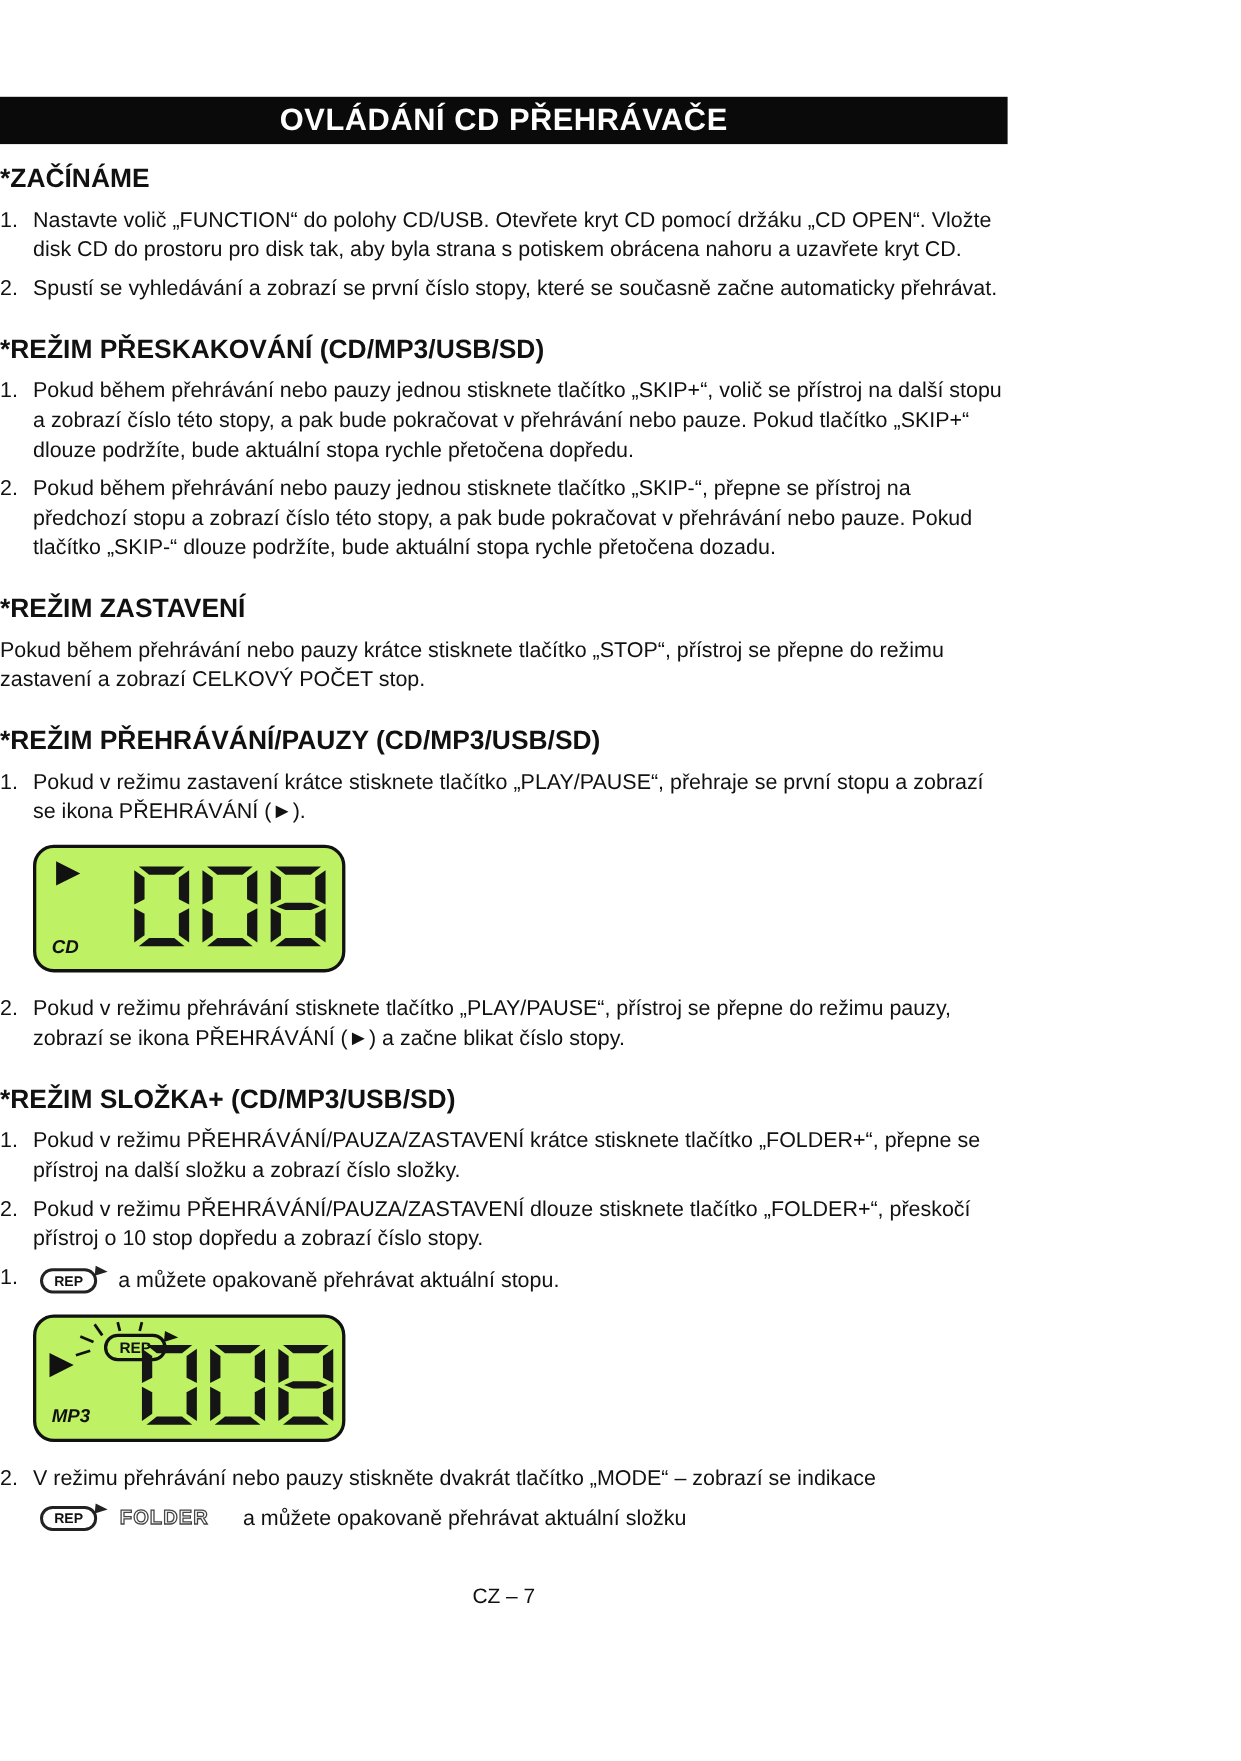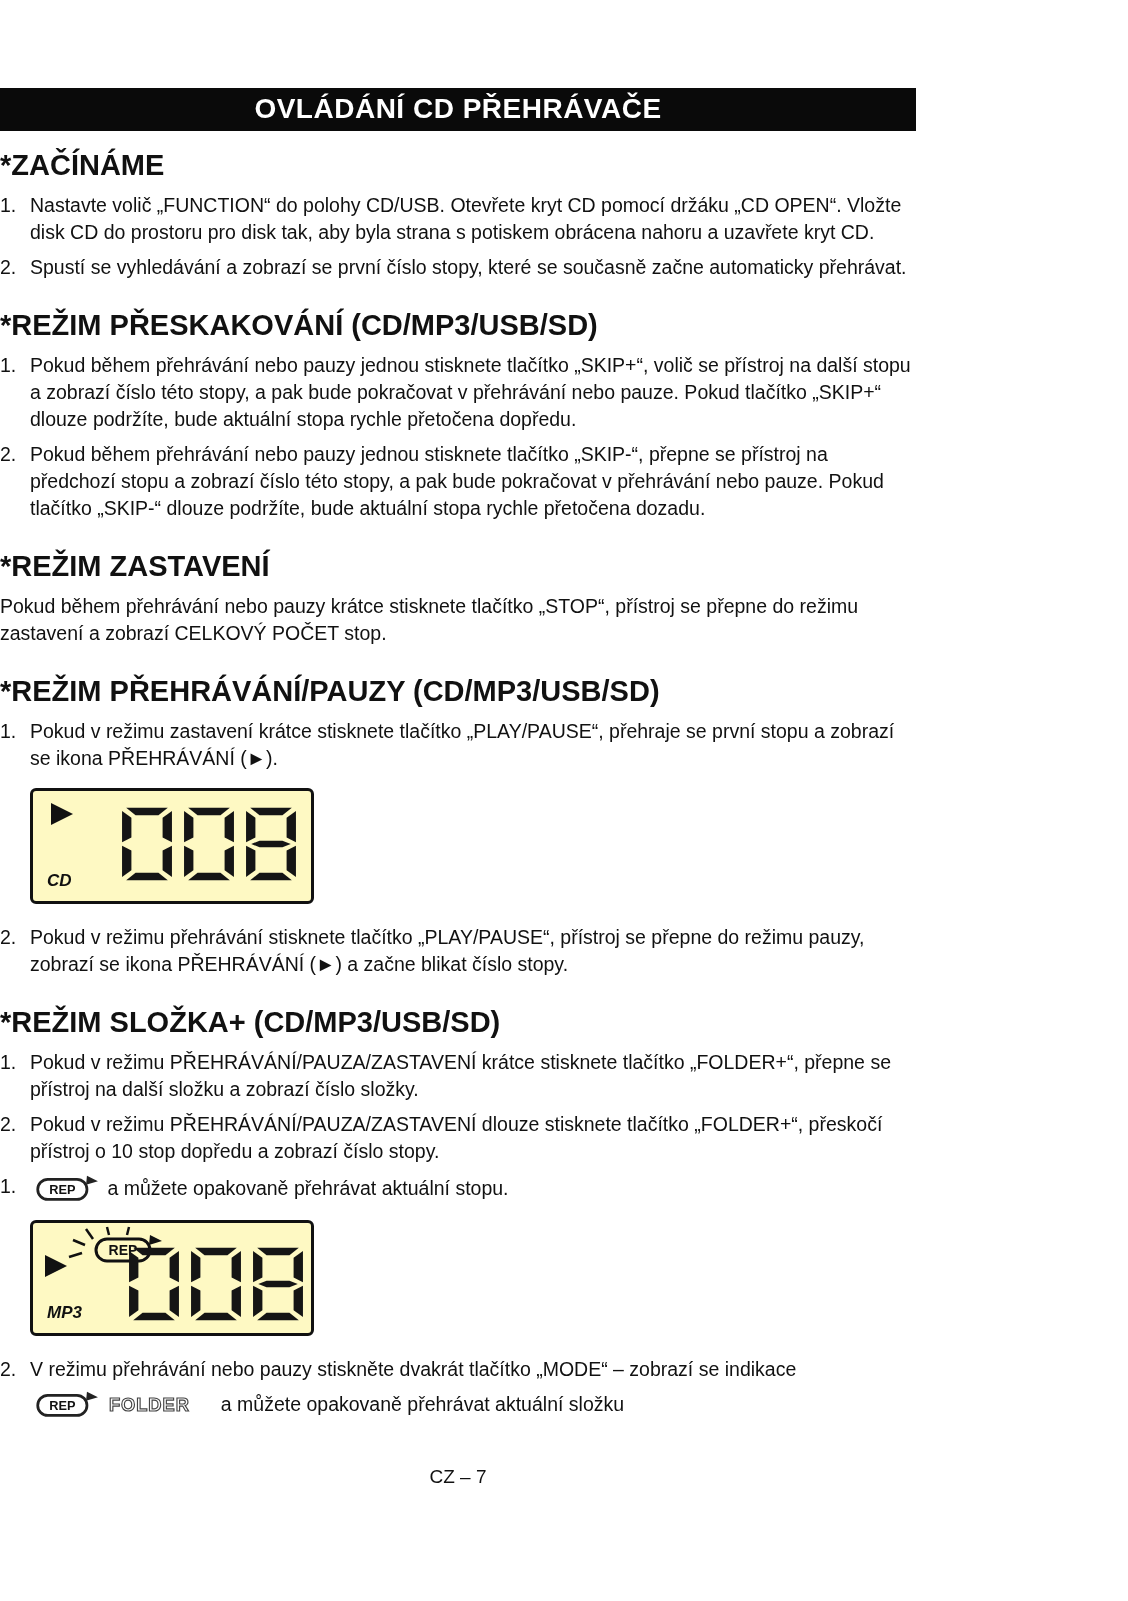--- a/index.html
+++ b/index.html
@@ -15,36 +15,36 @@
     padding-top:88px;
     box-sizing:border-box;
   }
   .title-bar {
     background:#0a0a0a; color:#ffffff;
     text-align:center; font-weight:bold;
     font-size:28px; padding:5px 0 6px;
     letter-spacing:0.5px;
   }
   h2 {
-    font-size:29px; font-weight:bold;
+    font-size:24px; font-weight:bold;
     margin:28px 0 10px 0;
   }
   h2.first { margin-top:18px; }
   .body-text, .li { font-size:19.5px; line-height:27px; }
   .li { display:flex; margin:0 0 8px 0; }
   .li .num { width:30px; flex:0 0 30px; }
   .li .li-body { flex:1; }
   p.body-text { margin:2px 0 8px 0; }
 
   
   .lcd {
     position:relative;
     width:278px; height:110px;
-    border:3px solid #111; border-radius:6px;
-    background:#fef9c3;
+    border:3px solid #111; border-radius:19px;
+    background:#bef264;
     margin:16px 0 20px 30px;
     box-sizing:content-box;
   }
   .play-tri {
     position:absolute;
     width:0; height:0;
     border-left:22px solid #111;
     border-top:11px solid transparent;
     border-bottom:11px solid transparent;
   }

